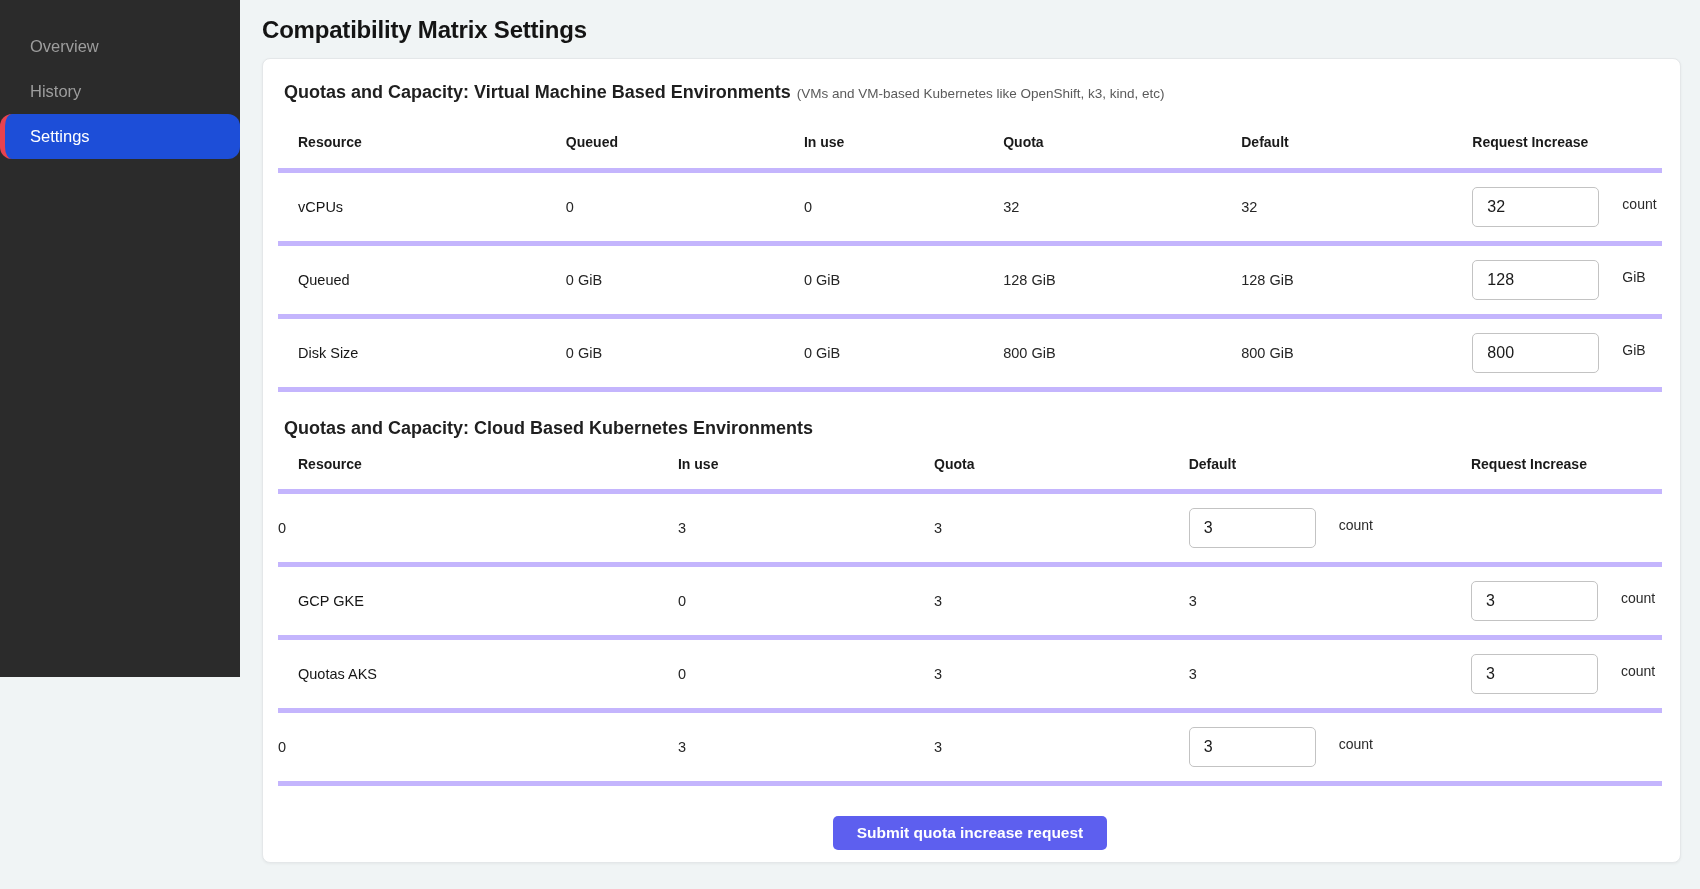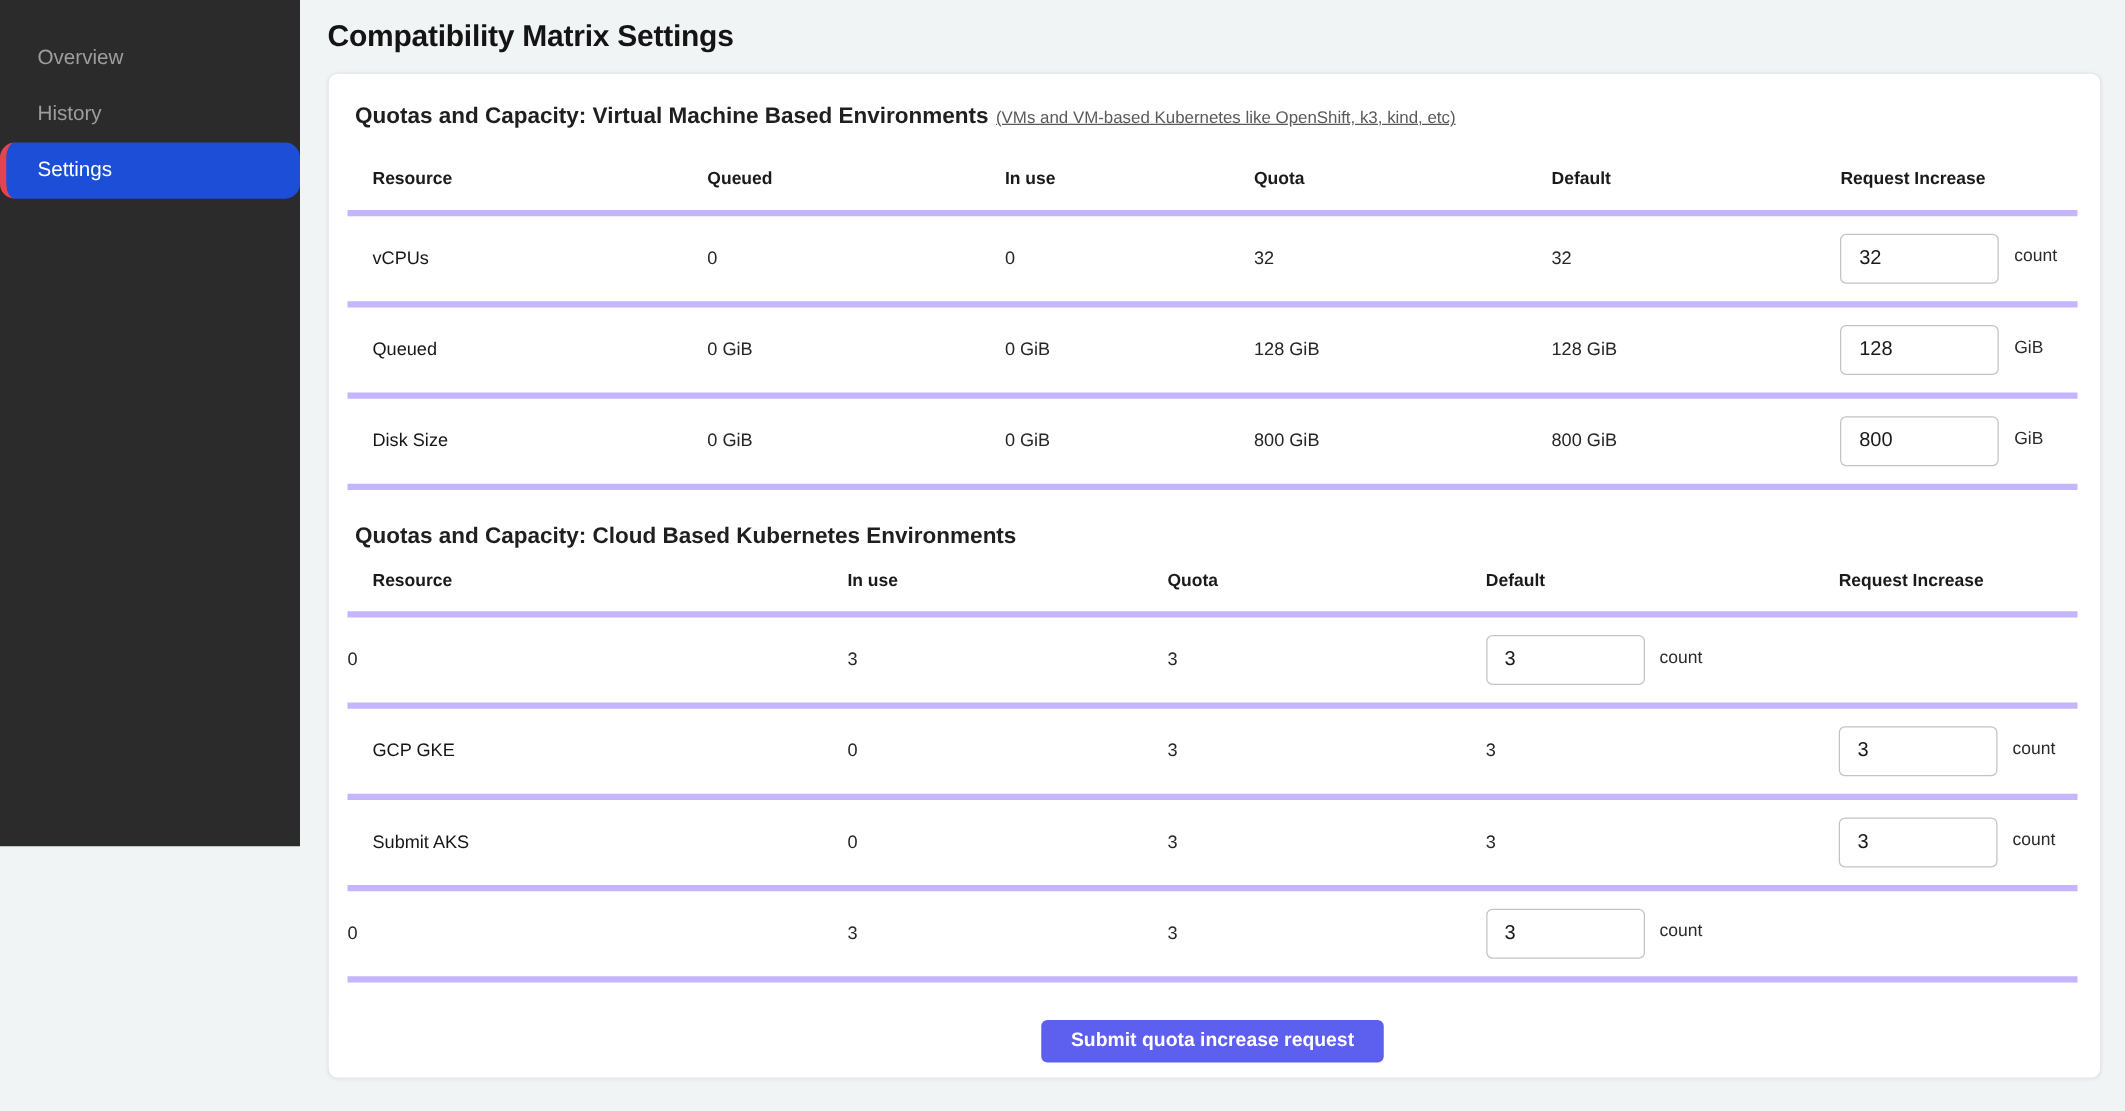--- a/index.html
+++ b/index.html
@@ -59,21 +59,20 @@
     font-size:18px;
     font-weight:bold;
     color:#1f1f1f;
     line-height:22px;
   }
   .section-heading .note {
     font-size:13.5px;
     font-weight:normal;
     color:#5a5a5a;
     margin-left:6px;
-    text-decoration:underline;
   }
   .section-heading.second { margin-top:26px; line-height:20px; }
 
   
   .qtable { width:100%; }
   .trow {
     display:grid;
     align-items:center;
     border-bottom:5px solid #c4b5fd;
   }
@@ -102,21 +101,21 @@
     border:1px solid #c3c3c3;
     border-radius:5px;
     font-family:"Liberation Sans", sans-serif;
     font-size:16px;
     color:#1a1a1a;
     padding-left:14px;
     background:#fff;
     outline:none;
   }
   .unit-label {
-    margin-left:12px;
+    margin-left:23px;
     font-size:14px;
     color:#2a2a2a;
     position:relative;
     top:-3px;
   }
 
   
   .footer-area {
     display:flex;
     justify-content:center;
@@ -234,21 +233,21 @@
         <div class="cell">0</div>
         <div class="cell">3</div>
         <div class="cell">3</div>
         <div class="cell request-cell">
           <input class="request-input" type="text" value="3" style="">
           <span class="unit-label">count</span>
         </div>
       </div>
 
       <div class="trow data cloud-cols">
-        <div class="cell first resource">Submit AKS</div>
+        <div class="cell first resource">Quotas AKS</div>
         <div class="cell">0</div>
         <div class="cell">3</div>
         <div class="cell">3</div>
         <div class="cell request-cell">
           <input class="request-input" type="text" value="3" style="">
           <span class="unit-label">count</span>
         </div>
       </div>
 
       <div class="trow data cloud-cols">

